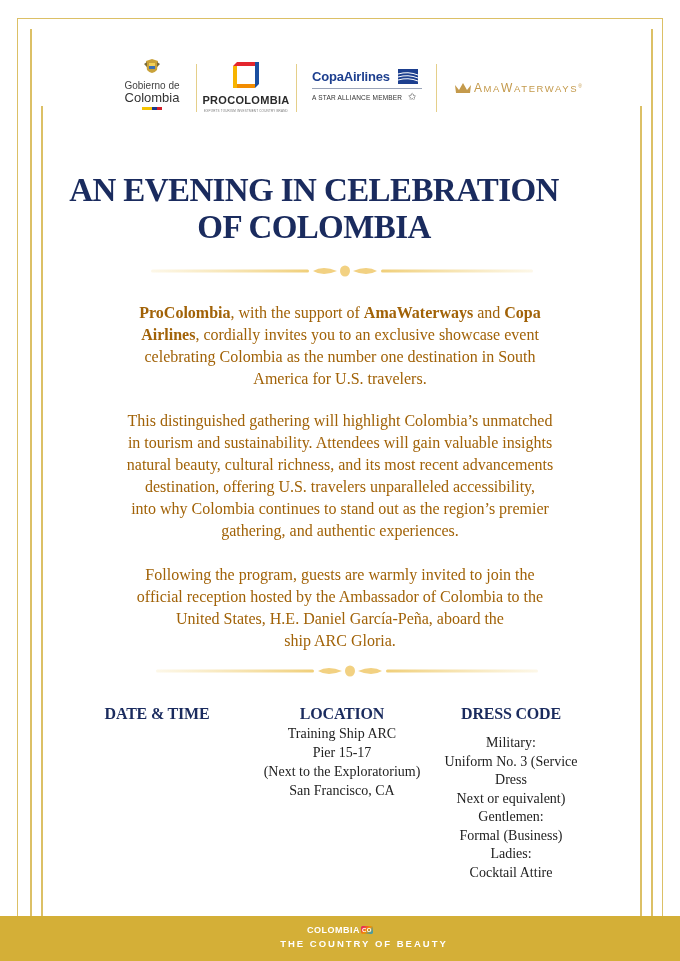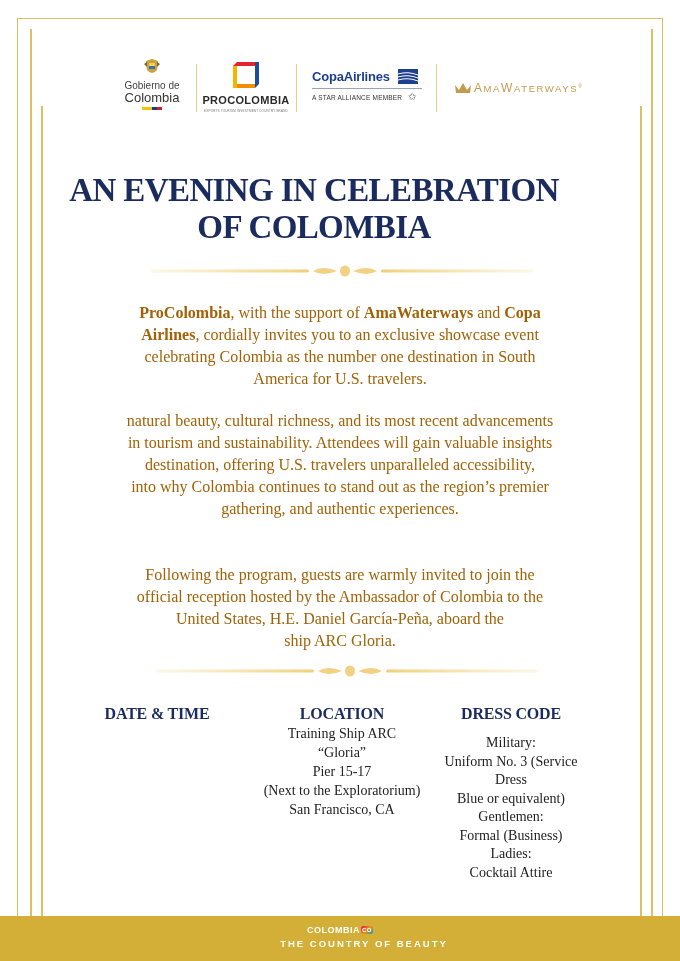--- a/index.html
+++ b/index.html
@@ -137,22 +137,23 @@
 </svg>
 
 <div class="body-text" style="top:302px;">
   <div><b>ProColombia</b><span>, with the support of </span><b>AmaWaterways</b><span> and </span><b>Copa</b></div>
   <div><b>Airlines</b><span>, cordially invites you to an exclusive showcase event</span></div>
   <div>celebrating Colombia as the number one destination in South</div>
   <div>America for U.S. travelers.</div>
 </div>
 
 <div class="body-text" style="top:410px;">
+  <div>This distinguished gathering will highlight Colombia’s unmatched</div>
+  <div>in tourism and sustainability. Attendees will gain valuable insights</div>
   <div>natural beauty, cultural richness, and its most recent advancements</div>
-  <div>in tourism and sustainability. Attendees will gain valuable insights</div>
   <div>destination, offering U.S. travelers unparalleled accessibility,</div>
   <div>into why Colombia continues to stand out as the region’s premier</div>
   <div>gathering, and authentic experiences.</div>
 </div>
 
 <div class="body-text" style="top:564px;">
   <div>Following the program, guests are warmly invited to join the</div>
   <div>official reception hosted by the Ambassador of Colombia to the</div>
   <div>United States,  H.E. Daniel García-Peña, aboard the</div>
   <div>ship ARC Gloria.</div>
@@ -166,32 +167,31 @@
   <rect x="236" y="8.5" width="152" height="3" rx="1.5" fill="url(#lgR)"></rect>
 </svg>
 
 <div class="col c1">
   <h3>DATE &amp; TIME</h3>
 </div>
 <div class="col c2">
   <h3>LOCATION</h3>
   <div class="lines">
     <div>Training Ship ARC</div>
-    <div>“Gloria”</div>
     <div>Pier 15-17</div>
     <div>(Next to the Exploratorium)</div>
     <div>San Francisco, CA</div>
   </div>
 </div>
 <div class="col c3">
   <h3>DRESS CODE</h3>
   <div class="lines">
     <div>Military:</div>
     <div>Uniform No. 3 (Service Dress</div>
-    <div>Blue or equivalent)</div>
+    <div>Next or equivalent)</div>
     <div>Gentlemen:</div>
     <div>Formal (Business)</div>
     <div>Ladies:</div>
     <div>Cocktail Attire</div>
   </div>
 </div>
 
 <div class="footer">
   <div class="brand"><span>COLOMBIA</span><span class="co">CO</span></div>
   <div class="tag">THE COUNTRY OF BEAUTY</div>

